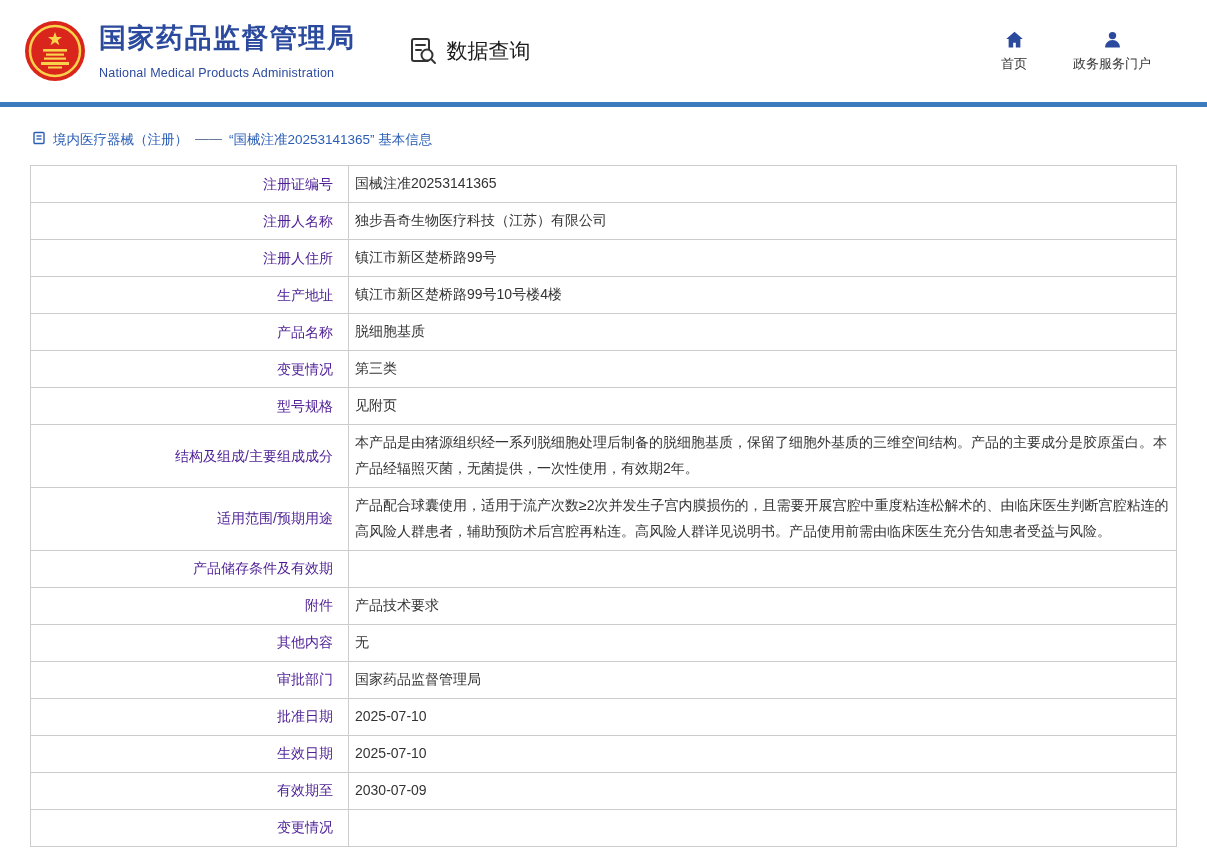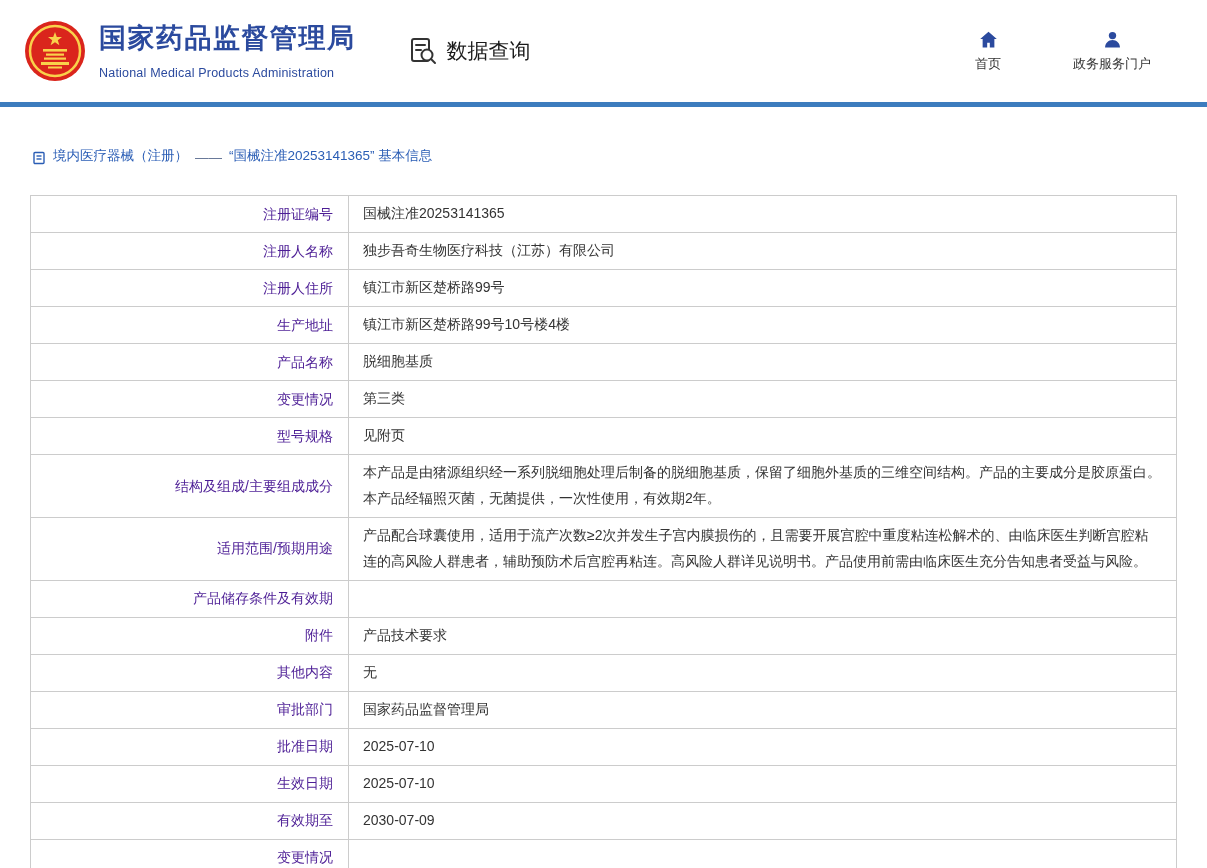--- a/index.html
+++ b/index.html
@@ -46,21 +46,21 @@
     gap: 9px;
     margin-left: 52px;
     font-size: 21px;
     color: #1a1a1a;
     font-weight: 500;
     font-family: Liberation Mono, monospace;
   }
   .header-nav {
     margin-left: auto;
     display: flex;
-    gap: 72px;
+    gap: 46px;
     padding-right: 30px;
   }
   .header-nav a {
     display: flex;
     flex-direction: column;
     align-items: center;
     gap: 5px;
     font-size: 13px;
     color: #333;
     text-decoration: none;
@@ -71,23 +71,23 @@
 
   .blue-bar {
     height: 5px;
     width: 100%;
     background: var(--bar-blue, #3c7cbe);
   }
 
   
   .breadcrumb {
     display: flex;
-    align-items: flex-end;
+    align-items: flex-start;
     gap: 7px;
-    margin: 16px 30px;
+    margin: 0 30px;
     padding: 24px 2px 14px;
     font-size: 13.5px;
   }
   .breadcrumb .category {
     color: var(--crumb-blue, #2a5db5);
     text-decoration: none;
     cursor: pointer;
   }
   .breadcrumb .sep { color: #55688c; }
   .breadcrumb .current { color: var(--crumb-blue, #2a5db5); }
@@ -106,21 +106,21 @@
     font-weight: normal;
     padding: 5px 15px;
     border: 1px solid #ccc;
     height: 37px;
     color: #4c1d95;
     line-height: 1.6;
     vertical-align: middle;
     background: #fff;
   }
   table.info-table td {
-    padding: 5px 14px;
+    padding: 5px 6px;
     border: 1px solid #ccc;
     height: 37px;
     line-height: 1.85;
     text-align: left;
     vertical-align: middle;
     word-break: break-all;
     background: #fff;
   }
 </style>
 </head>

